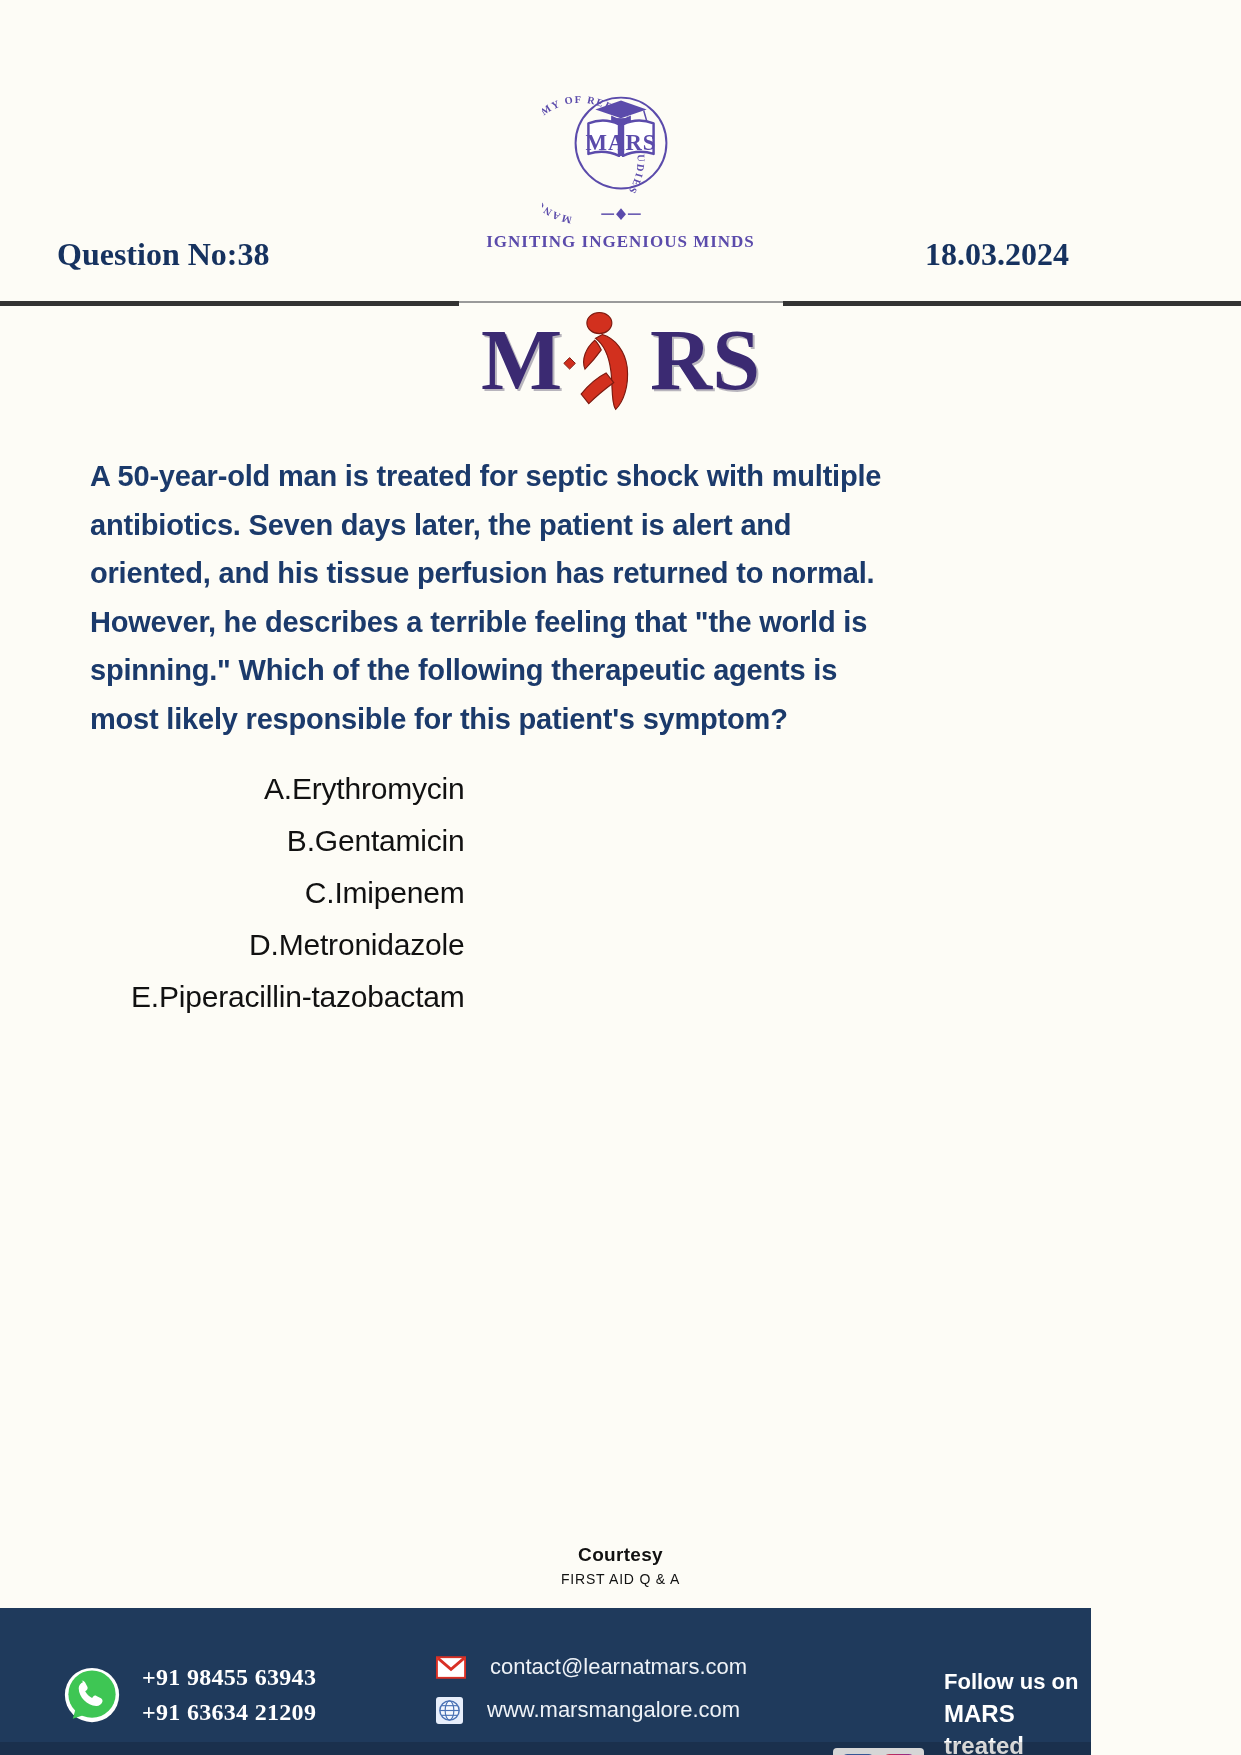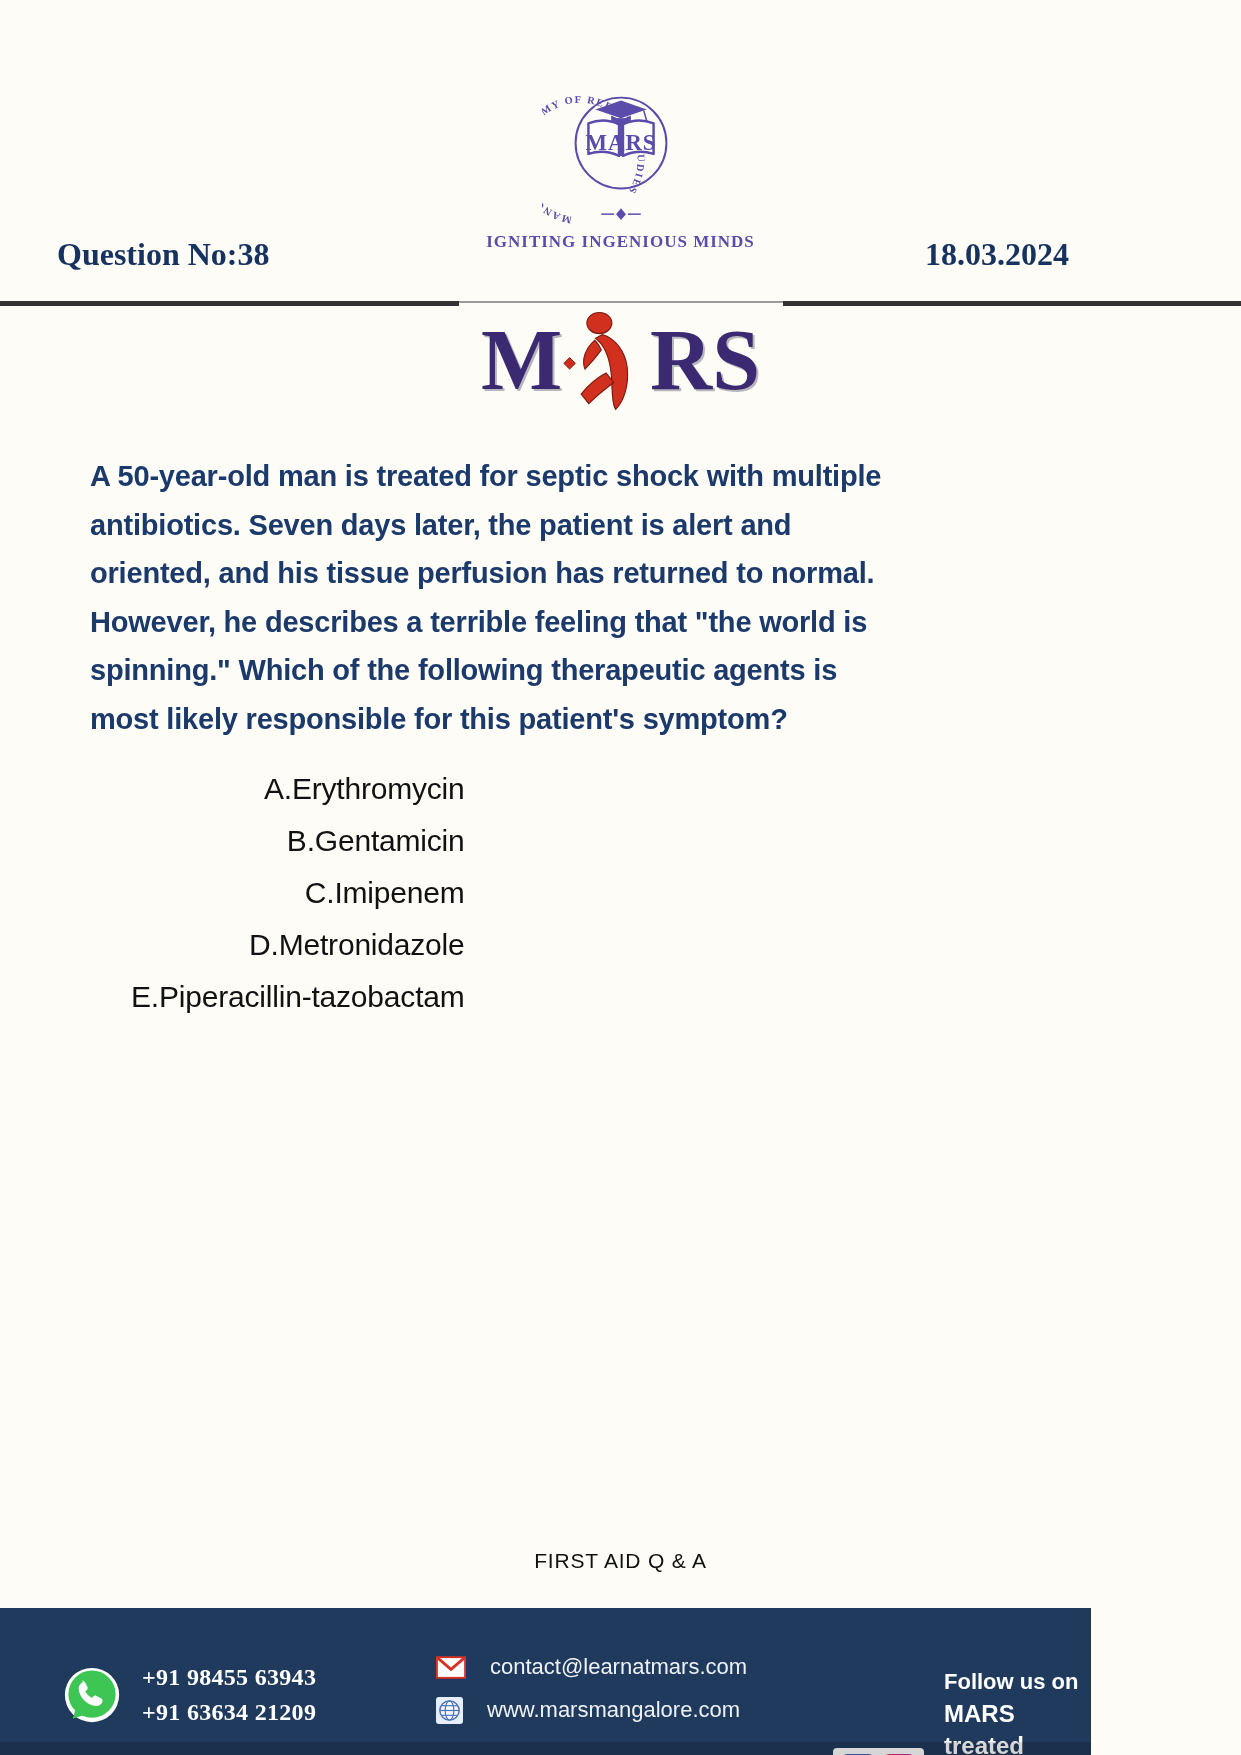--- a/index.html
+++ b/index.html
@@ -55,21 +55,21 @@
   }
   
   .options{position:absolute;top:772px;left:122px;color:var(--options_black,#111);}
   .option{height:52px;font-weight:normal;font-size:30px;letter-spacing:-.2px;white-space:nowrap;text-align:right;}
   .opt-label{display:inline-block;min-width:47px;}
   .opt-label.tight{min-width:32px;}
   .opt-label.semi{min-width:37px;}
   
   .courtesy{position:absolute;top:1544px;left:0;right:0;text-align:center;color:#111;}
   .courtesy-1{font-size:19px;font-weight:bold;letter-spacing:.3px;}
-  .courtesy-2{font-size:21px;font-weight:normal;letter-spacing:.8px;margin-top:5px;}
+  .courtesy-2{font-size:14px;font-weight:normal;letter-spacing:.8px;margin-top:5px;}
   
   .footer{
     position:absolute;top:1608px;left:0;width:1091px;height:147px;
     background:var(--footer_bg,#1f3a5c);color:#fff;
   }
   .footer::after{
     content:"";position:absolute;bottom:0;left:0;right:0;height:13px;background:rgba(0,0,0,.16);
   }
   .f-left{position:absolute;left:64px;top:52px;display:flex;align-items:center;gap:22px;}
   .phones{font-family:"Liberation Serif",serif;font-weight:bold;font-size:24px;line-height:35px;letter-spacing:.3px;}
@@ -159,20 +159,21 @@
     </div>
     <div class="option">
       <span class="opt-label">D.</span><span class="opt-text">Metronidazole</span>
     </div>
     <div class="option">
       <span class="opt-label semi">E.</span><span class="opt-text">Piperacillin-tazobactam</span>
     </div>
   </div>
 
   <div class="courtesy">
+    <div class="courtesy-1">Courtesy</div>
     <div class="courtesy-2">FIRST AID Q &amp; A</div>
   </div>
 
   <div class="footer">
 
     <div class="f-left">
       <span class="icon">
         <svg width="56" height="56" viewBox="0 0 64 64">
           <circle cx="32" cy="32" r="31" fill="#ffffff"></circle>
           <circle cx="32" cy="31" r="27" fill="#3ec654"></circle>

